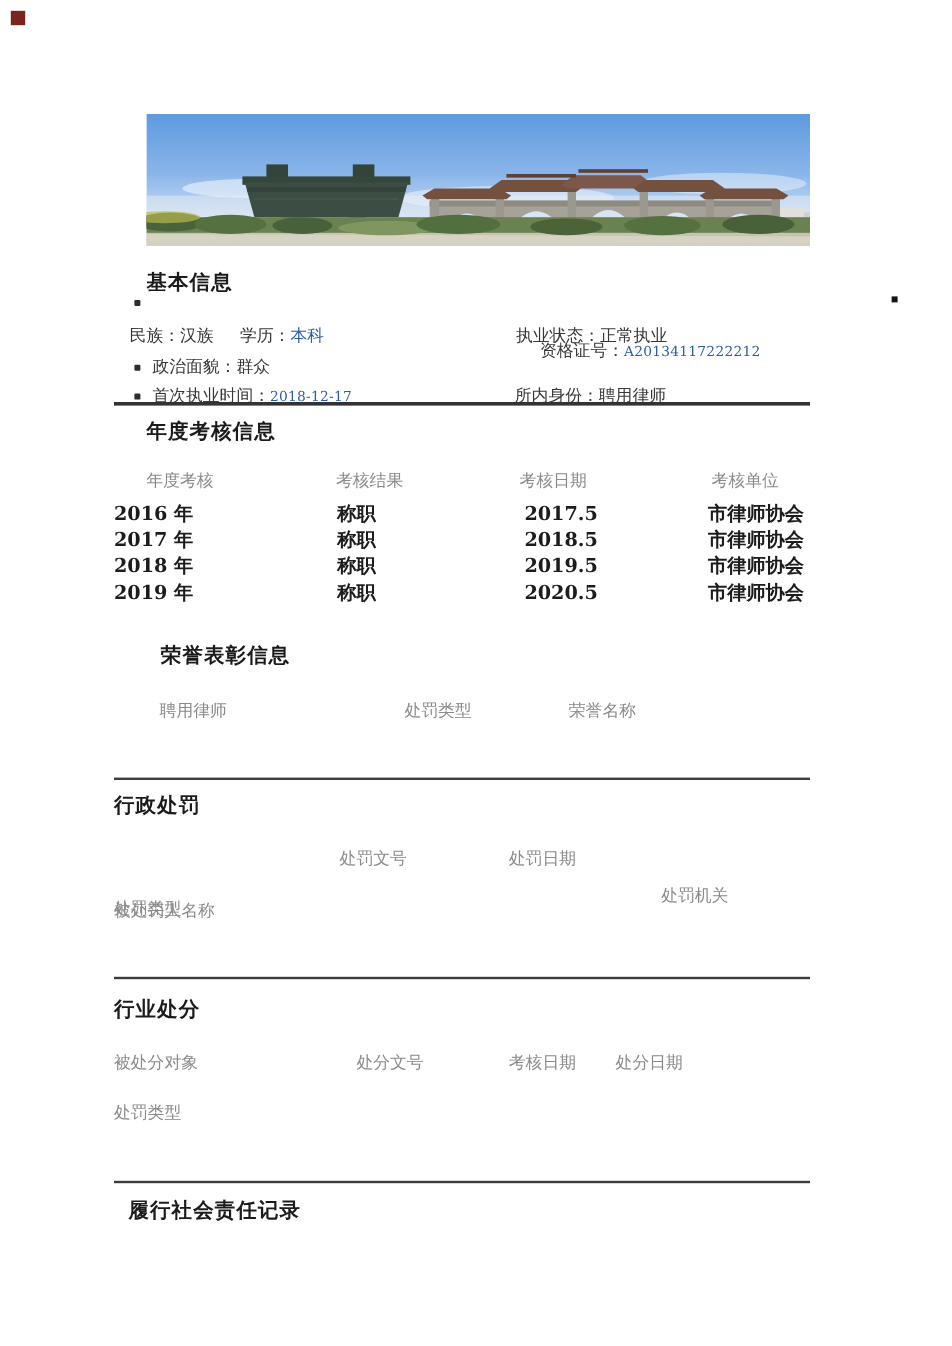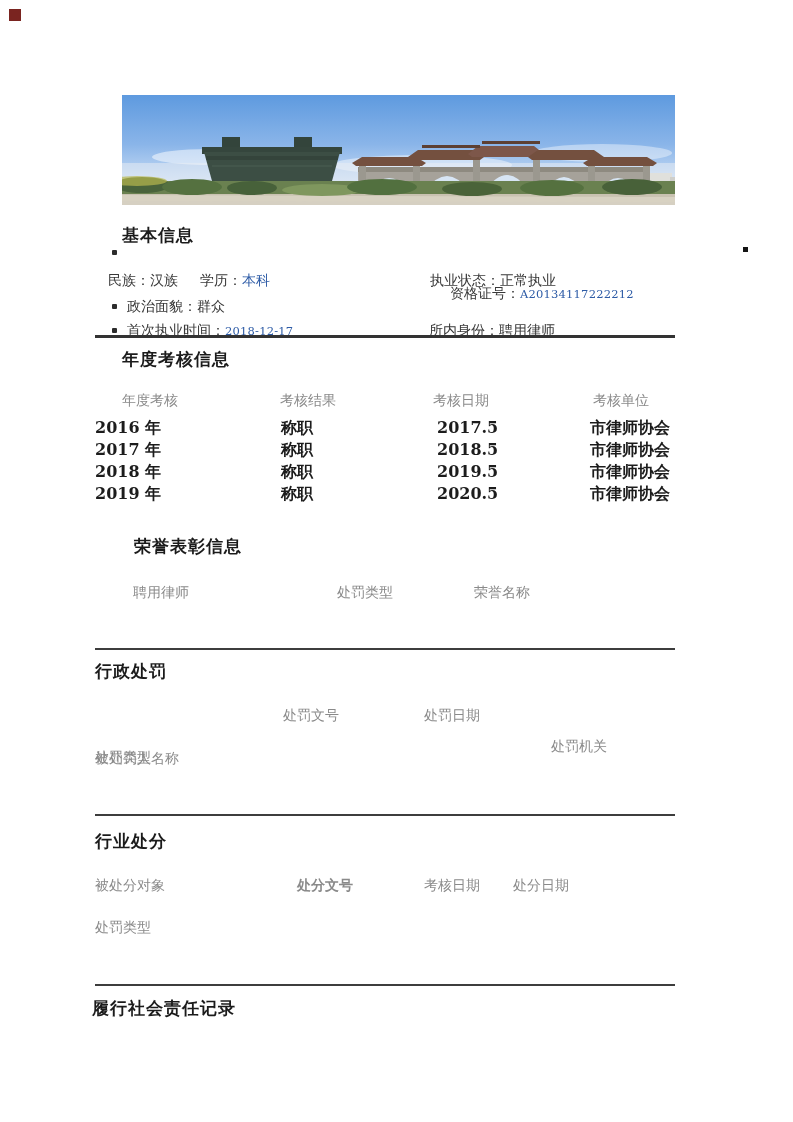--- a/index.html
+++ b/index.html
@@ -19,21 +19,21 @@
   
   .photo { left:122px; top:95px; width:553px; height:110px; }
 
   
   .h-sec { font-size:17px; font-weight:bold; color:#1b1b1b; letter-spacing:1px; }
   .h-basic    { left:122px; top:224px; }
   .h-annual   { left:122px; top:348px; }
   .h-honors   { left:95px;  top:535px;margin-left:39px; }
   .h-admin    { left:95px;  top:660px; }
   .h-industry { left:95px;  top:830px; }
-  .h-social   { left:92px;  top:997px;font-family:Liberation Mono, monospace; }
+  .h-social   { left:107px;  top:997px;font-family:Liberation Mono, monospace; }
 
   
   .lbl  { font-size:14px; color:#383838; }
   .blue { color:#2d5ba6; }
   .num  { font-family:"DejaVu Serif",serif; font-size:11.5px; letter-spacing:.2px; }
   .bullet { width:5px; height:5px; background:#2c2c2c; border-radius:1px; }
   .b1 { left:112px; top:250px; }
   .b3 { left:112px; top:304px; }
   .b4 { left:112px; top:328px; }
   .row1 { left:127px; top:241px; height:22px; line-height:22px; }
@@ -218,21 +218,21 @@
   <div class="abs ghead" style="left:95px;  top:707px;margin-top:43px;">被处罚人名称</div>
   <div class="abs ghead" style="left:283px; top:707px;">处罚文号</div>
   <div class="abs ghead" style="left:424px; top:707px;">处罚日期</div>
   <div class="abs ghead" style="left:551px; top:707px;margin-top:31px;">处罚机关</div>
   <div class="abs ghead" style="left:95px;  top:749px;">处罚类型</div>
 
   <div class="abs sep sep3"></div>
 
   <div class="abs h-sec h-industry">行业处分</div>
   <div class="abs ghead" style="left:95px;  top:877px;">被处分对象</div>
-  <div class="abs ghead" style="left:297px; top:877px;font-weight:bold;">处分文号</div>
+  <div class="abs ghead" style="left:297px; top:877px;">处分文号</div>
   <div class="abs ghead" style="left:424px; top:877px;">考核日期</div>
   <div class="abs ghead" style="left:513px; top:877px;">处分日期</div>
   <div class="abs ghead" style="left:95px;  top:919px;">处罚类型</div>
 
   <div class="abs sep sep4"></div>
 
   <div class="abs h-sec h-social">履行社会责任记录</div>
 
   <div class="abs stray-dot"></div>
 </div>

